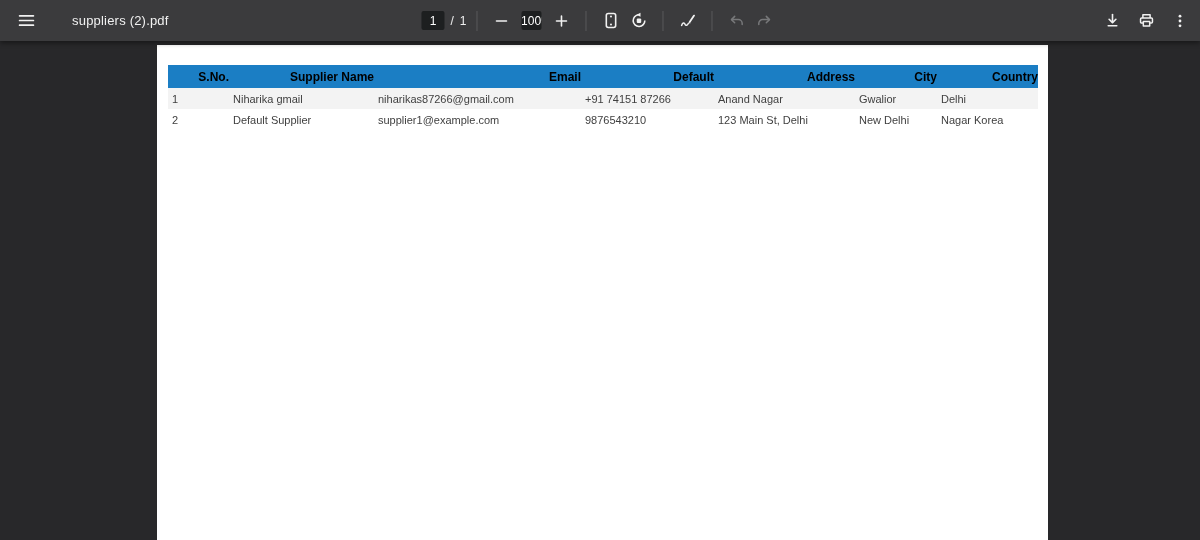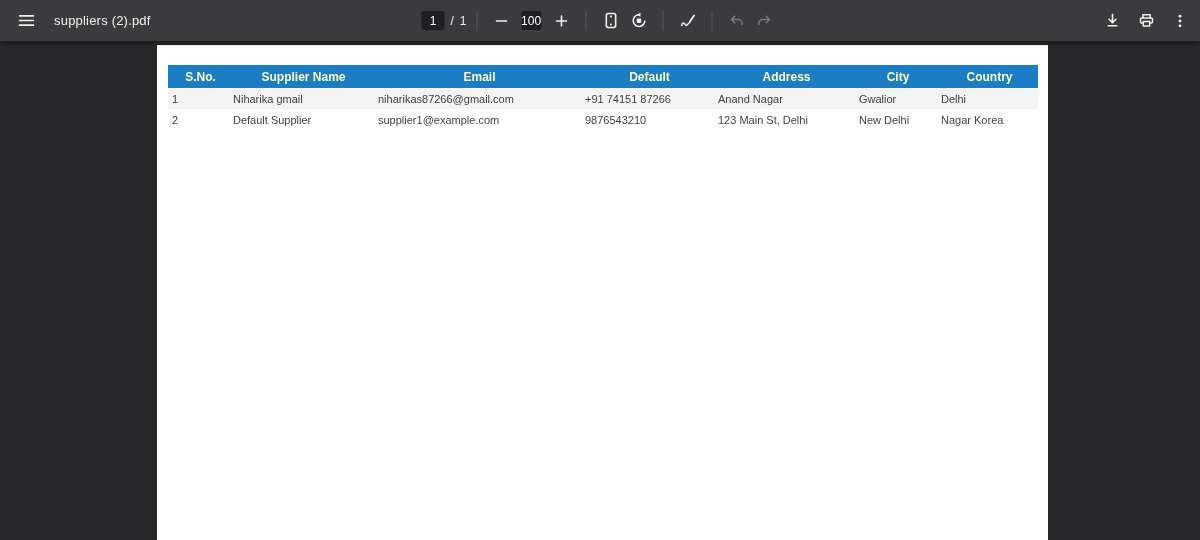--- a/index.html
+++ b/index.html
@@ -14,21 +14,21 @@
     position: relative;
     height: 41px;
     background: #3b3b3d;
     display: flex;
     align-items: center;
     justify-content: space-between;
     box-shadow: 0 2px 5px rgba(0,0,0,0.45);
     z-index: 5;
     color: #f1f1f1;
   }
-  .tb-left { display: flex; align-items: center; gap: 14px; padding-left: 12px; }
+  .tb-left { display: flex; align-items: center; gap: 32px; padding-left: 12px; }
   .tb-right { display: flex; align-items: center; gap: 6px; padding-right: 6px; }
   .tb-center {
     position: absolute;
     left: 50%; top: 0;
     transform: translateX(-50%);
     height: 41px;
     display: flex;
     align-items: center;
   }
   .icon-btn {
@@ -85,24 +85,24 @@
   .supplier-table {
     position: absolute;
     left: 11px;
     top: 20px;
     width: 870px;
     border-collapse: collapse;
     table-layout: fixed;
   }
   .supplier-table th {
     background: #1b7ec4;
-    color: #fef9c3;
+    color: #000000;
     font-size: 12px;
     font-weight: bold;
-    text-align: center;
+    text-align: right;
     height: 23px;
     padding: 0 0 0 4px;
     white-space: nowrap;
     overflow: hidden;
   }
   .supplier-table td {
     font-size: 11px;
     color: #3f3f3f;
     height: 21px;
     padding: 0 0 0 4px;

